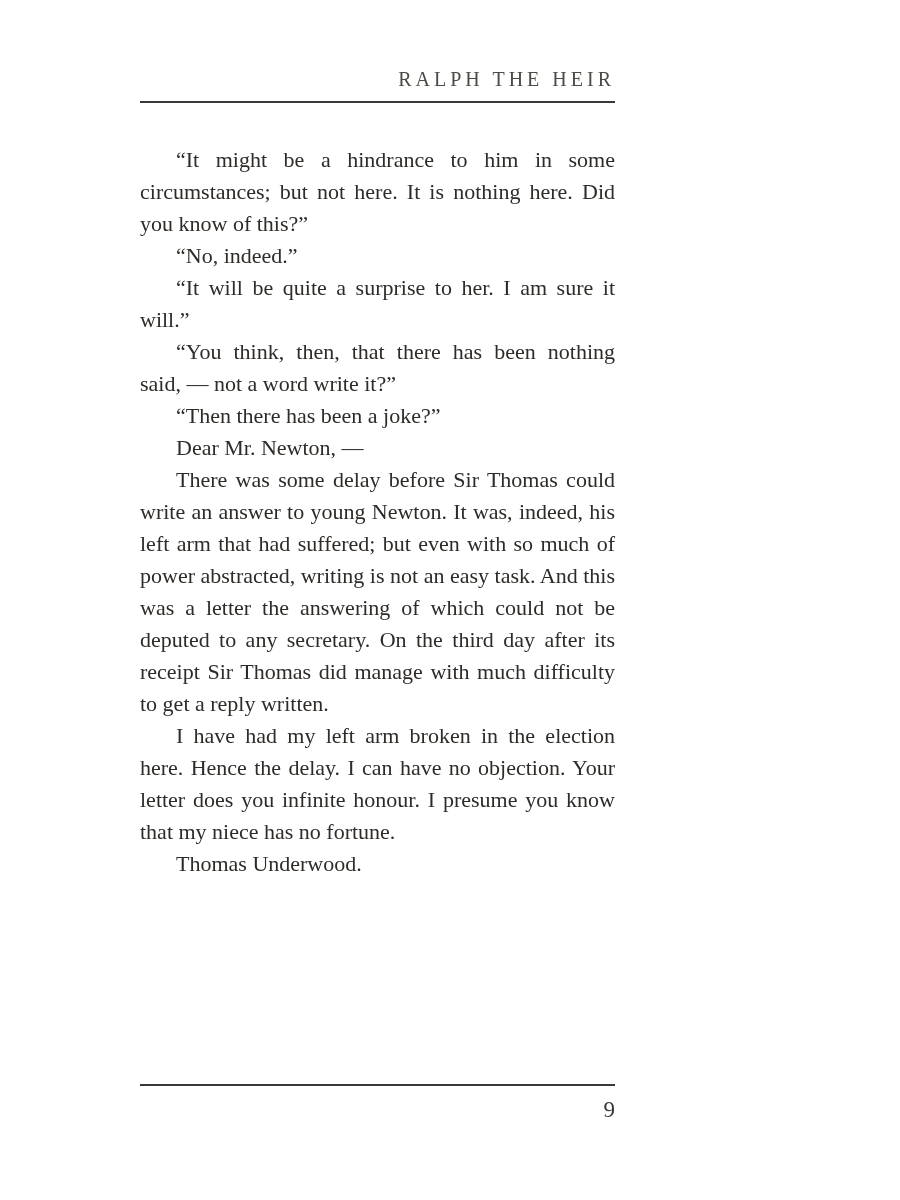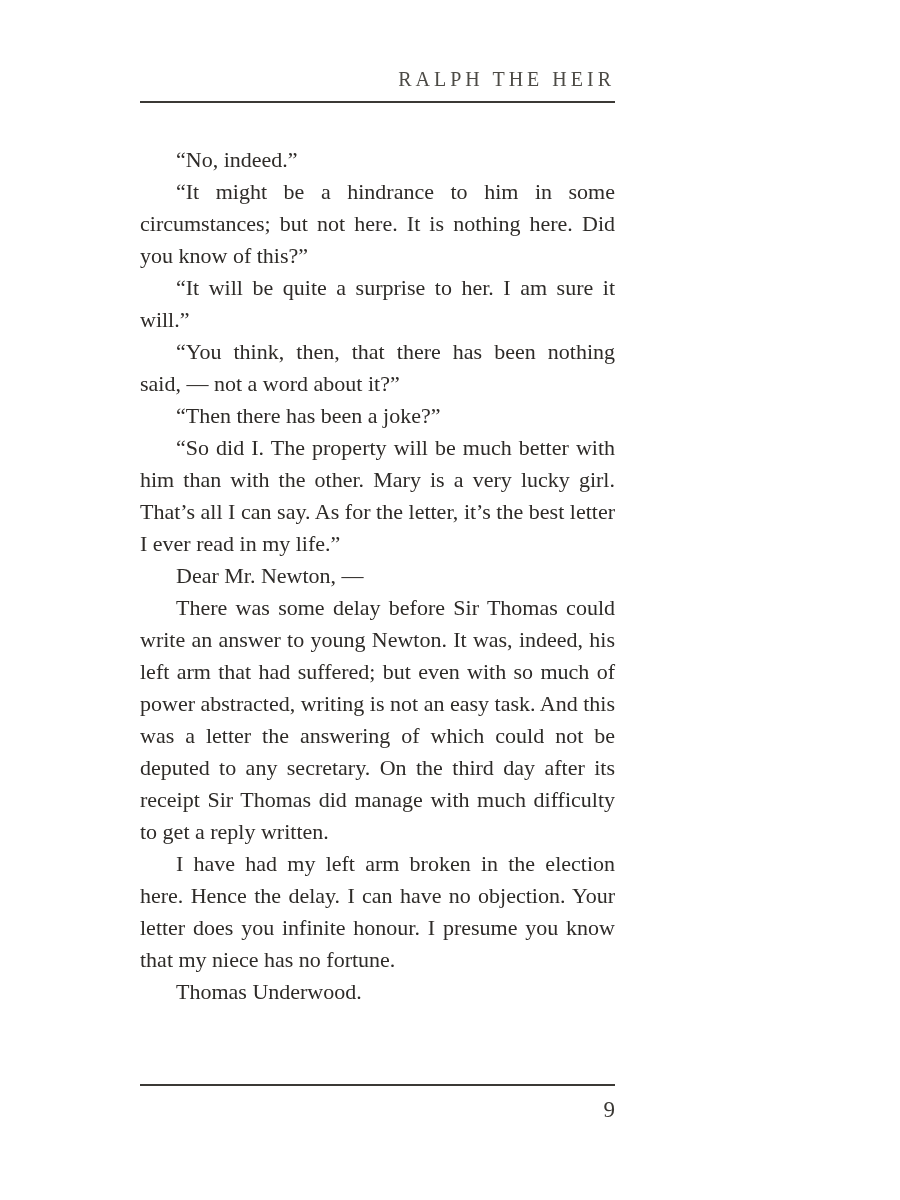--- a/index.html
+++ b/index.html
@@ -75,26 +75,25 @@
 <body>
 
 <div class="page">
 
   <header class="page-header">
     <div class="running-head">RALPH THE HEIR</div>
     <hr class="header-rule">
   </header>
 
   <main class="body-text">
+      <p>“It might be a hindrance to him in some circumstances; but not here. It is nothing here. Did you know of this?”</p>
       <p>“No, indeed.”</p>
-      <p>“It might be a hindrance to him in some circumstances; but not here. It is nothing here. Did you know of this?”</p>
       <p>“It will be quite a surprise to her. I am sure it will.”</p>
-      <p>“You think, then, that there has been nothing said, — not a word about it?”</p>
+      <p>“You think, then, that there has been nothing said, — not a word write it?”</p>
       <p>“Then there has been a joke?”</p>
-      <p>“So did I. The property will be much better with him than with the other. Mary is a very lucky girl. That’s all I can say. As for the letter, it’s the best letter I ever read in my life.”</p>
       <p>Dear Mr. Newton, —</p>
       <p>There was some delay before Sir Thomas could write an answer to young Newton. It was, indeed, his left arm that had suffered; but even with so much of power abstracted, writing is not an easy task. And this was a letter the answering of which could not be deputed to any secretary. On the third day after its receipt Sir Thomas did manage with much difficulty to get a reply written.</p>
       <p>I have had my left arm broken in the election here. Hence the delay. I can have no objection. Your letter does you infinite honour. I presume you know that my niece has no fortune.</p>
       <p>Thomas Underwood.</p>
     </main>
 
   <footer class="page-footer">
     <hr class="footer-rule">
     <div class="page-number">9</div>
   </footer>

